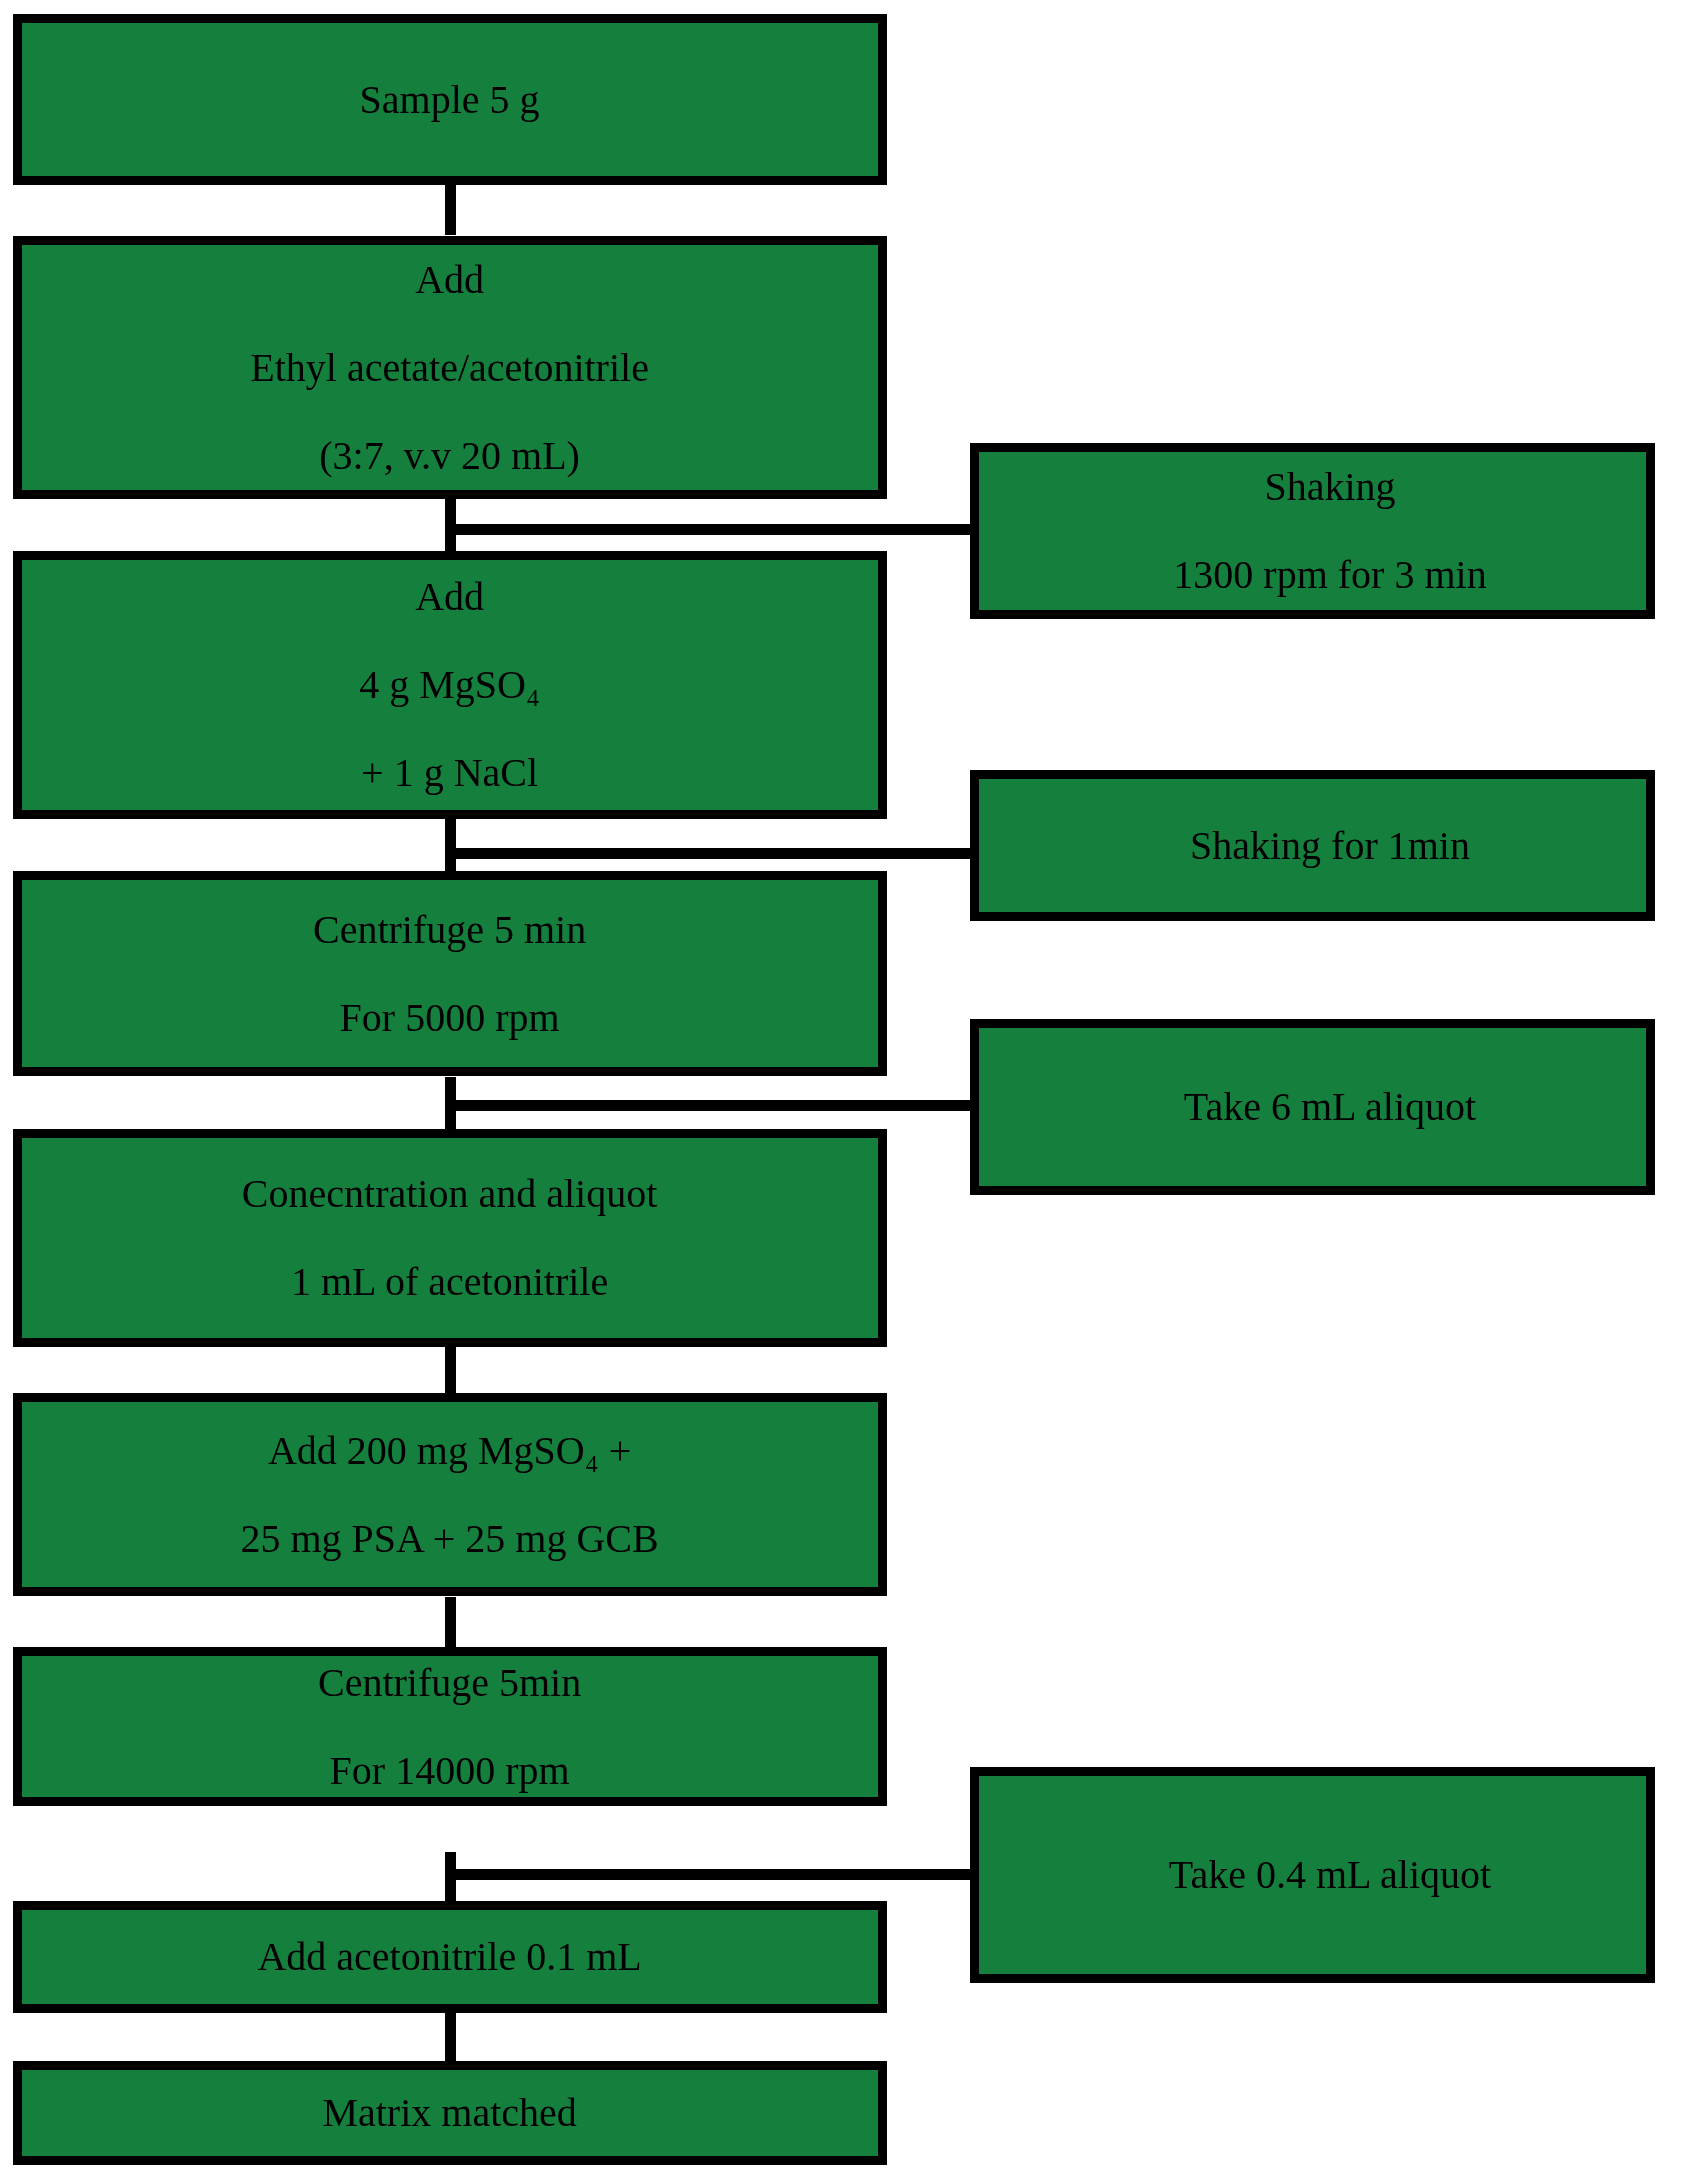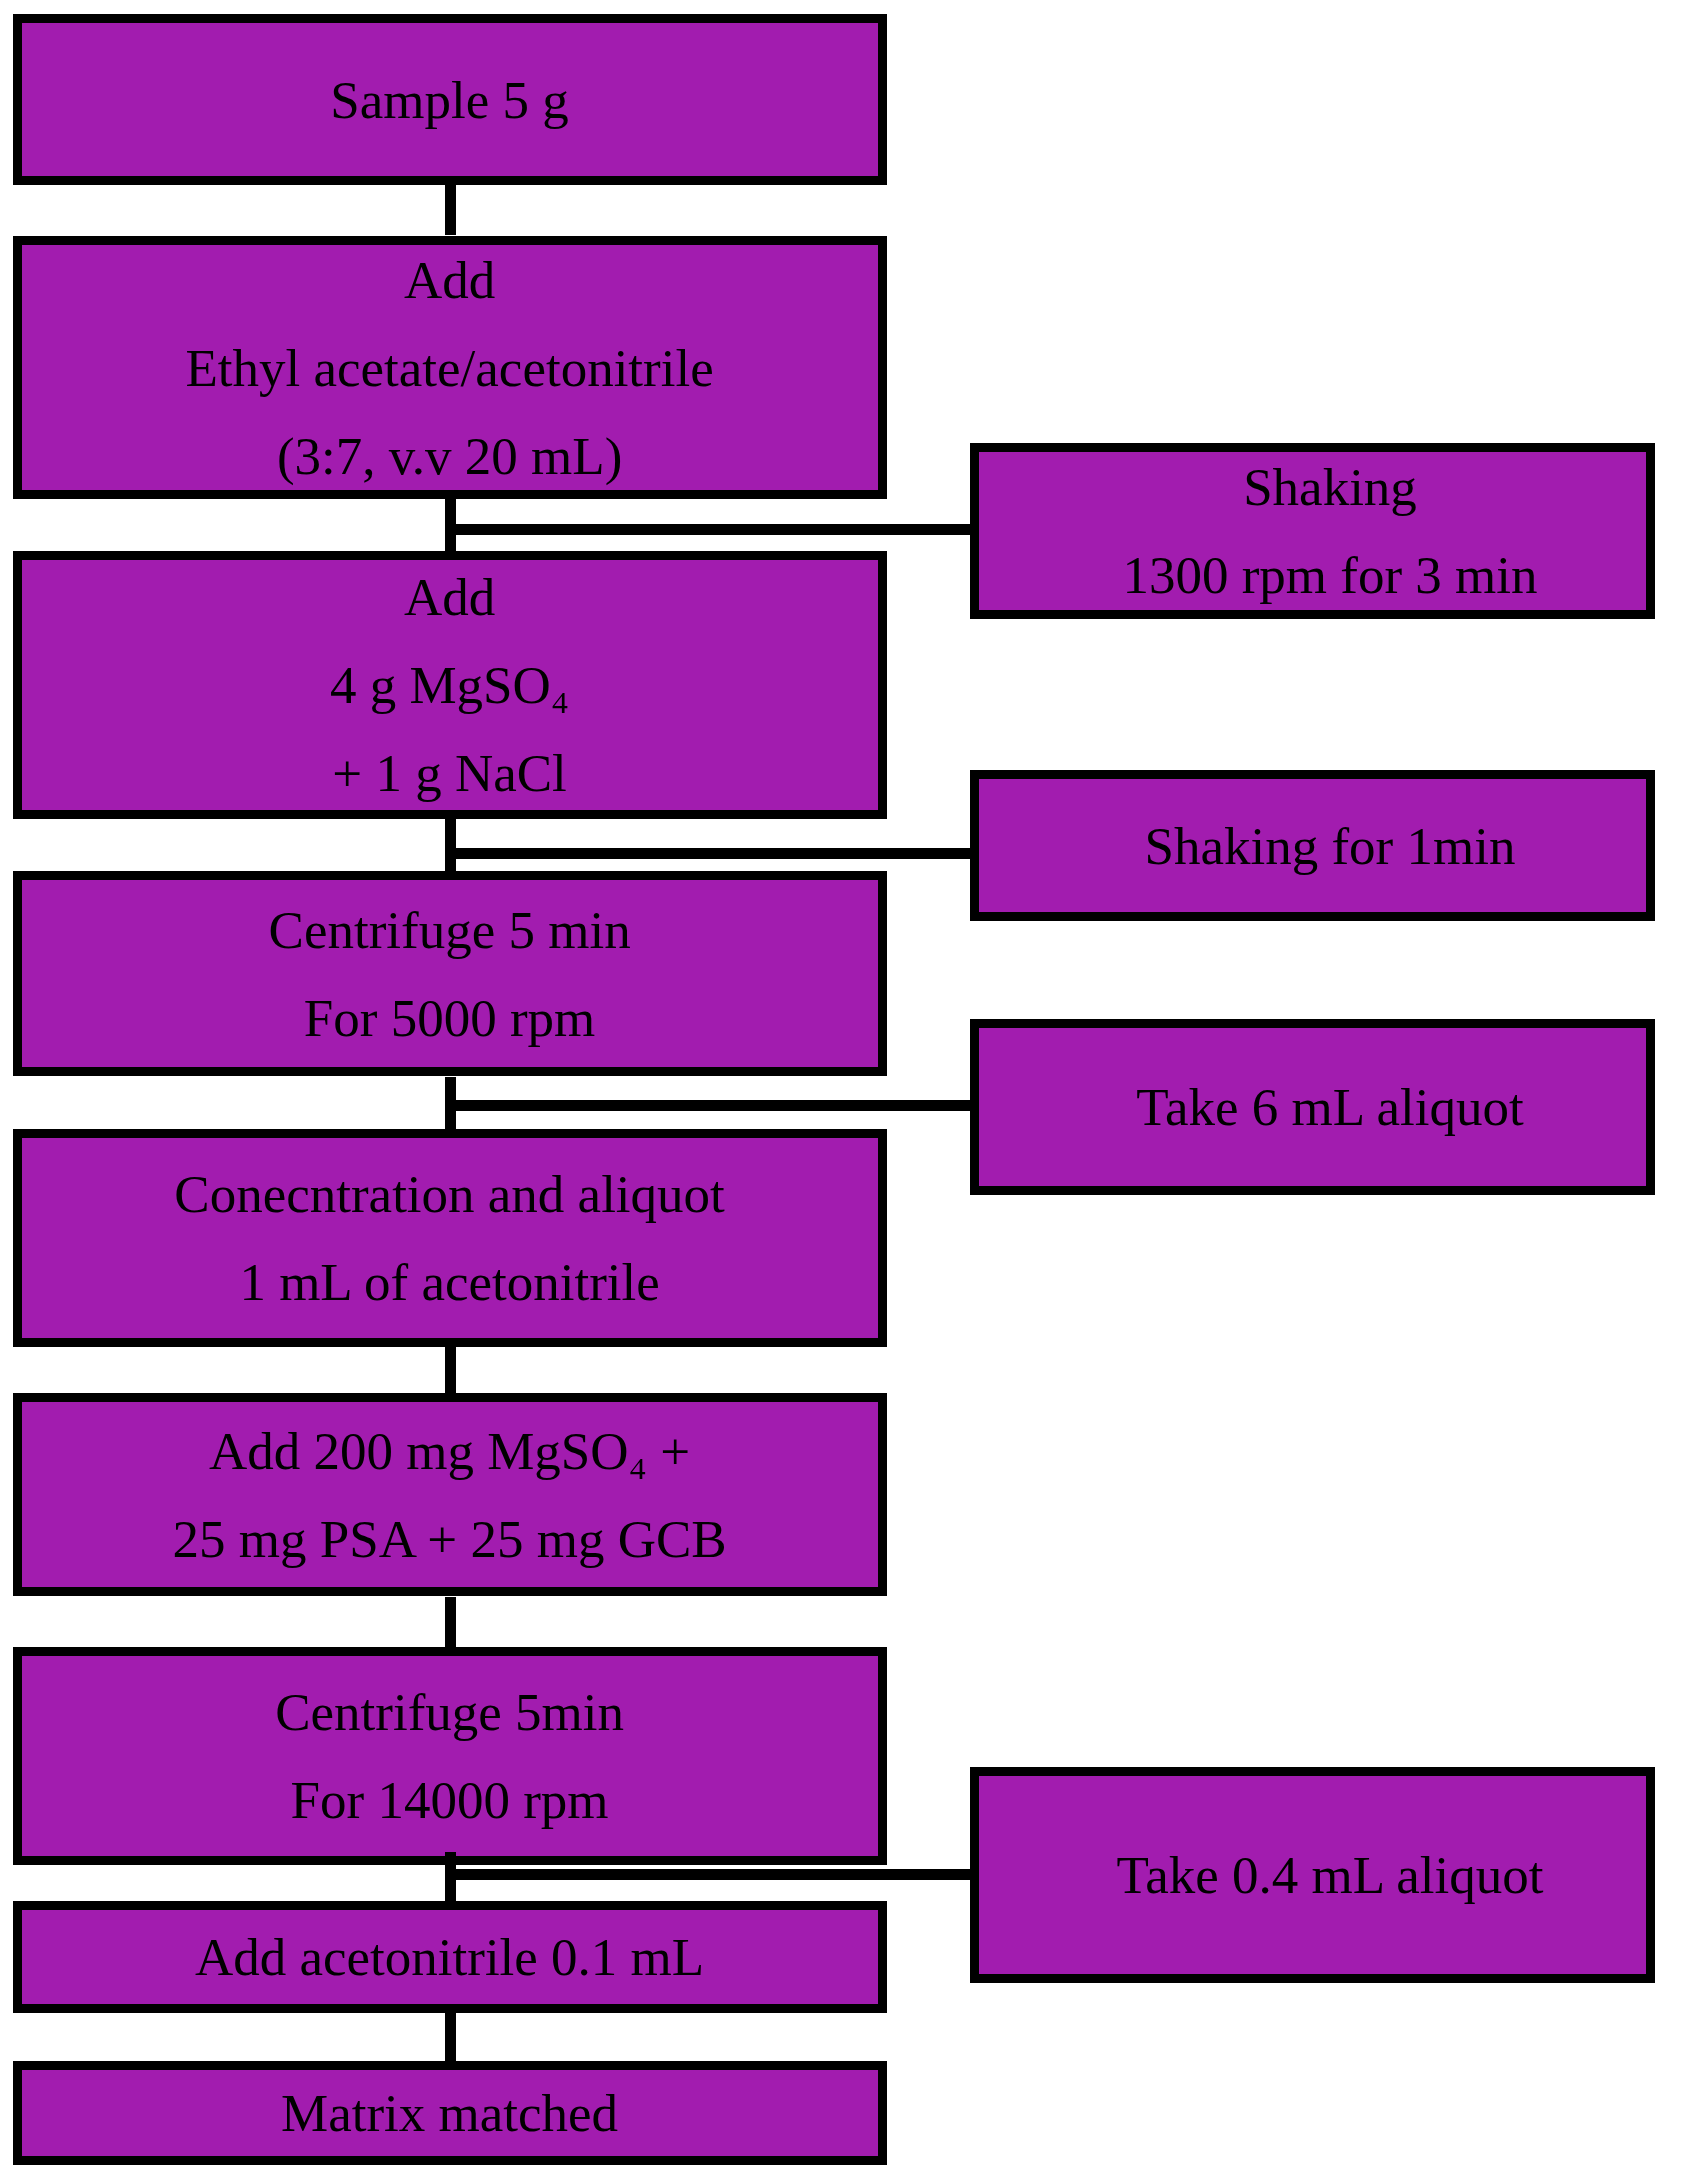--- a/index.html
+++ b/index.html
@@ -10,29 +10,29 @@
   .canvas {
     position: relative;
     width: 1703px;
     height: 2180px;
     background: #ffffff;
     font-family: "Liberation Serif", "DejaVu Serif", serif;
     color: #000000;
   }
   .box {
     position: absolute;
-    background: #a21caf;
+    background: #15803d;
     border: 9px solid #000000;
     box-sizing: border-box;
     display: flex;
     flex-direction: column;
     align-items: center;
     justify-content: center;
     text-align: center;
-    font-size: 53px;
+    font-size: 40px;
     line-height: 88px;
     overflow: hidden;
   }
   .main { left: 12.6px;  width: 874px; }
   .side { left: 970px; width: 685px; padding-left: 35px; }
   .line { display: block; white-space: nowrap; }
   .vline {
     position: absolute;
     left: 445px;
     width: 10.8px;
@@ -75,21 +75,21 @@
   <div class="box main" style="top:1129px;height:218px">
     <span class="line">Conecntration and aliquot</span>
     <span class="line">1 mL of acetonitrile</span>
   </div>
 
   <div class="box main" style="top:1393px;height:203px">
     <span class="line">Add 200 mg MgSO₄ +</span>
     <span class="line">25 mg PSA + 25 mg GCB</span>
   </div>
 
-  <div class="box main" style="top:1647px;height:218px">
+  <div class="box main" style="top:1647px;height:159px">
     <span class="line">Centrifuge 5min</span>
     <span class="line">For 14000 rpm</span>
   </div>
 
   <div class="box main" style="top:1901px;height:112px">
     <span class="line">Add acetonitrile 0.1 mL</span>
   </div>
 
   <div class="box main" style="top:2061px;height:104px">
     <span class="line">Matrix matched</span>

